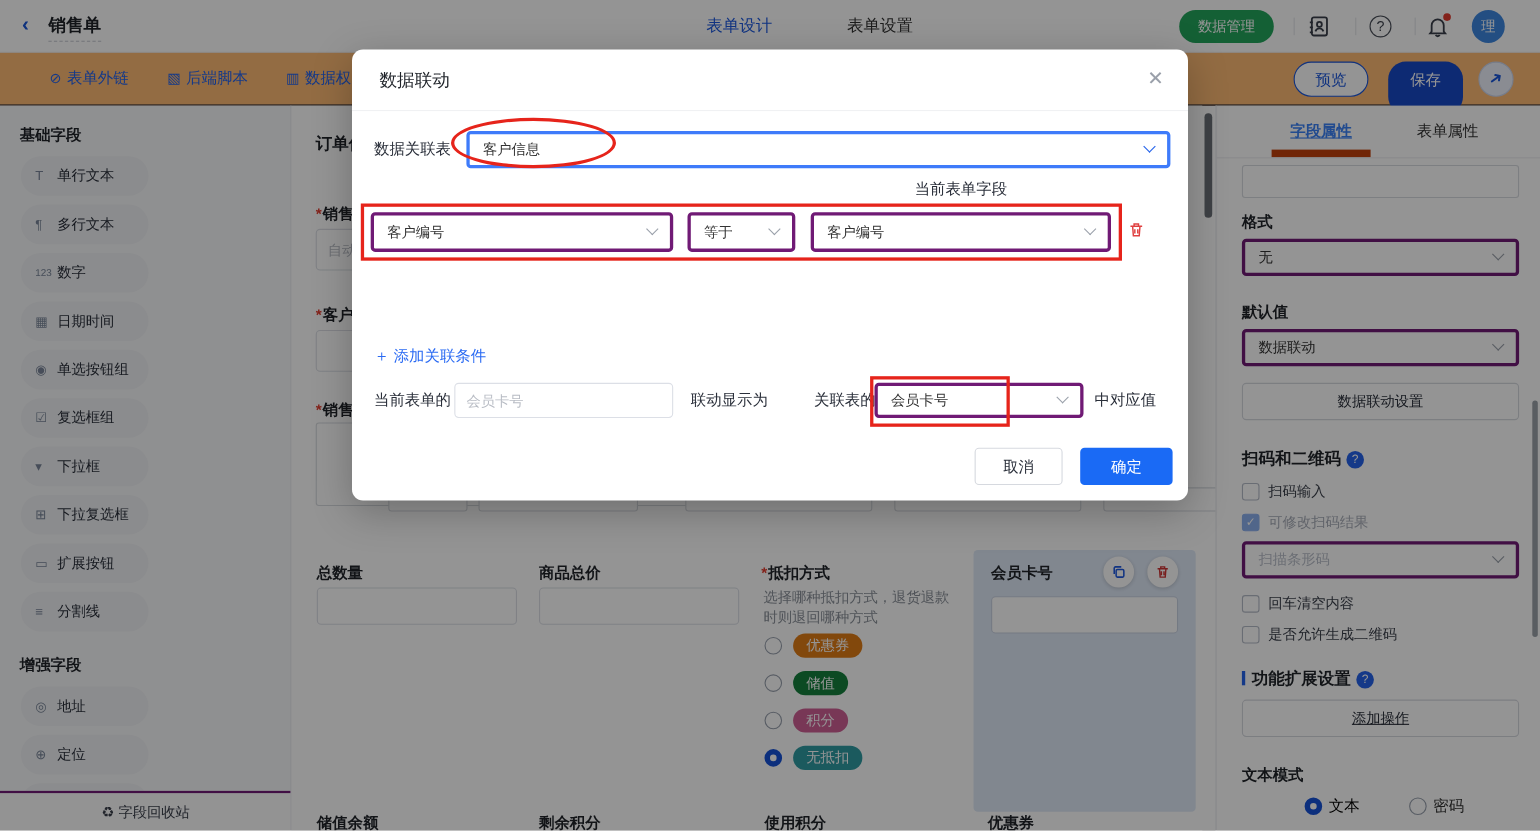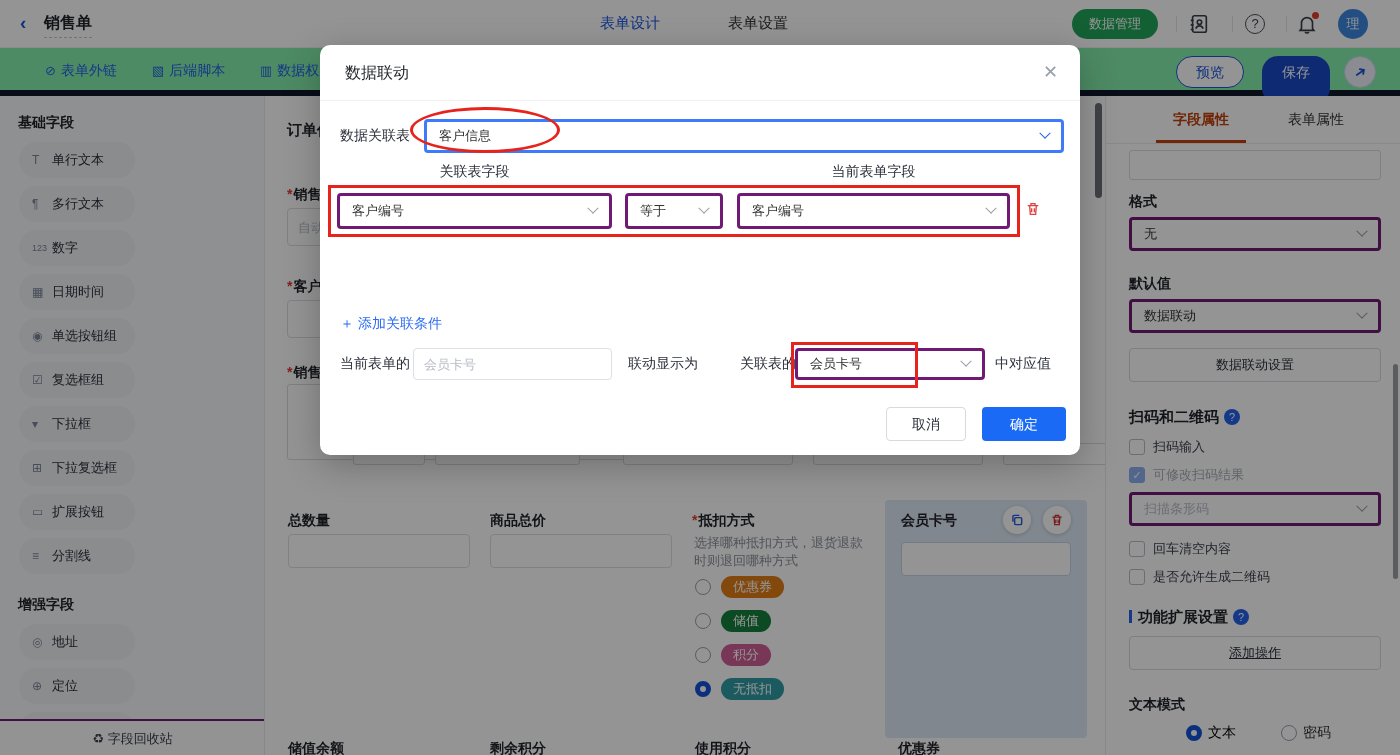--- a/index.html
+++ b/index.html
@@ -4,31 +4,31 @@
 <style>
   * { margin:0; padding:0; box-sizing:border-box; }
   html,body { width:1400px; height:755px; overflow:hidden; }
   body { font-family:"Liberation Sans","DejaVu Sans",sans-serif; background:#fff; position:relative; font-size:14px; color:#2a2f3a; }
   .abs { position:absolute; }
 
   
   .topbar { position:absolute; left:0; top:0; width:1400px; height:48px; background:#fff; border-bottom:1px solid #f0f1f3; z-index:1; }
   .back-ic { position:absolute; left:20px; top:12px; font-size:19px; color:#1956d8; font-weight:bold; cursor:pointer; }
   .app-title { position:absolute; left:44px; top:13px; font-size:16px; font-weight:bold; color:#1f2329; padding-bottom:3px; border-bottom:1px dashed #c3c7cf; }
-  .top-tab { position:absolute; top:14px; font-size:15px; color:#333; cursor:pointer; }
+  .top-tab { position:absolute; top:14px; font-size:15px; color:#333; cursor:pointer;margin-left:42px; }
   .top-tab.active { color:#1f5ae0; }
   .pill-green { position:absolute; left:1072px; top:9px; width:86px; height:30px; background:#23a55c; color:#fff; border-radius:15px; font-size:13px; text-align:center; line-height:30px; }
   .tb-divider { position:absolute; top:16px; width:1px; height:16px; background:#e3e5e9; }
   .tb-ic { position:absolute; top:13px; width:22px; height:22px; color:#3a3f4a; }
   .help-circ { position:absolute; left:1245px; top:14px; width:20px; height:20px; border:1.6px solid #4a4f59; border-radius:50%; font-size:13px; text-align:center; line-height:17px; color:#3a3f4a; }
   .bell-dot { position:absolute; left:1312px; top:12px; width:7px; height:7px; border-radius:50%; background:#e23c2f; }
   .avatar { position:absolute; left:1338px; top:9px; width:30px; height:30px; border-radius:50%; background:#3d87e0; color:#fff; font-size:13px; text-align:center; line-height:30px; }
 
   
-  .toolbar { position:absolute; left:0; top:48px; width:1400px; height:48px; background:#86efac; border-bottom:6px solid #0f172a; z-index:1; }
+  .toolbar { position:absolute; left:0; top:48px; width:1400px; height:48px; background:#fdba74; border-bottom:1px solid #0f172a; z-index:1; }
   .tl-link { position:absolute; top:14px; font-size:14px; color:#2563eb; cursor:pointer; white-space:nowrap; }
   .tl-link .ic { font-size:13px; margin-right:5px; }
   .btn-preview { position:absolute; left:1176px; top:8px; width:68px; height:32px; border:1px solid #1a56db; color:#1a56db; border-radius:16px; background:#fff; font-size:14px; text-align:center; line-height:30px; }
   .btn-save { position:absolute; left:1262px; top:8px; width:68px; height:48px; background:#1849c6; color:#fff; border-radius:16px; font-size:14px; text-align:center; line-height:32px; }
   .btn-share { position:absolute; left:1344px; top:8px; width:32px; height:32px; border:1px solid #ccd6ee; background:#eef2fb; border-radius:50%; text-align:center; line-height:30px; color:#1a56db; font-size:15px; }
   .btn-share span { display:inline-block; transform:rotate(-35deg); }
 
   
   .sidebar { position:absolute; left:0; top:96px; width:265px; height:659px; background:#f7f8fa; border-right:1px solid #e8eaee; overflow:hidden; z-index:1; }
   .sb-title { font-size:14px; font-weight:bold; color:#1f2329; margin:18px 0 6px 18px; }
@@ -48,21 +48,21 @@
   .radio { position:absolute; width:16px; height:16px; border-radius:50%; border:1.5px solid #98a0ad; background:#fff; }
   .radio.sel { border:5px solid #1652d8; }
   .opt-tag { position:absolute; height:22px; border-radius:11px; color:#fff; font-size:13px; line-height:22px; padding:0 12px; white-space:nowrap; }
   .member-panel { position:absolute; left:620px; top:404px; width:202px; height:238px; background:#dfe9f7; border-radius:4px; }
   .mini-circ { position:absolute; top:6px; width:28px; height:28px; background:#fff; border-radius:50%; box-shadow:0 1px 4px rgba(0,0,0,.18); text-align:center; line-height:28px; cursor:pointer; }
   .ghostbox { position:absolute; border:1px solid #d8dbe0; border-radius:3px; background:#fff; }
 
   
   .rpanel { position:absolute; left:1105px; top:96px; width:295px; height:659px; background:#fff; border-left:1px solid #e8eaee; z-index:1; }
   .rtab { position:absolute; top:0; height:47px; line-height:47px; font-size:14px; color:#333; text-align:center; width:90px; cursor:pointer; }
-  .rtab.active { color:#c2410c; font-weight:bold; border-bottom:3px solid #c2410c; }
+  .rtab.active { color:#3b82f6; font-weight:bold; border-bottom:7px solid #c2410c;text-decoration:underline; }
   .rtab-line { position:absolute; left:0; top:47px; width:295px; height:1px; background:#ededf0; }
   .r-label { position:absolute; font-size:14px; font-weight:bold; color:#1f2329; }
   .r-sec { position:absolute; font-size:15px; font-weight:bold; color:#1f2329; white-space:nowrap; }
   .q-ic { display:inline-block; width:16px; height:16px; background:#2563eb; border-radius:50%; color:#fff; font-size:11px; font-weight:normal; text-align:center; line-height:16px; margin-left:5px; vertical-align:1px; }
   .select { position:absolute; border:3px solid #701a75; border-radius:4px; background:#fff; font-size:13px; color:#333; display:flex; align-items:center; padding:0 12px; cursor:pointer; }
   .select .val { flex:1; white-space:nowrap; overflow:hidden; }
   .chev { width:8px; height:8px; border-right:1.6px solid #9aa0aa; border-bottom:1.6px solid #9aa0aa; transform:rotate(45deg) translate(-2px,-2px); flex:none; }
   .chev.blue { border-color:#2563eb; }
   .select.dis .val { color:#b9bec9; }
   .r-btn { position:absolute; border:1px solid #d6d9df; border-radius:4px; background:#fff; font-size:13px; color:#2a2f3a; text-align:center; cursor:pointer; }
@@ -321,21 +321,20 @@
   <div class="m-title">数据联动</div>
   <div class="m-close">✕</div>
   <div class="m-divider"></div>
 
   <div class="m-label" style="left:20px; top:82px;">数据关联表</div>
   <div class="select" style="left:104px; top:74px; width:640px; height:34px; border-color:#3e7bfa;">
     <span class="val">客户信息</span>
       <span class="chev blue"></span>
   </div>
 
-  <div class="m-colhead" style="left:17px; width:275px;">关联表字段</div>
   <div class="m-colhead" style="left:417px; width:273px;">当前表单字段</div>
 
   <div class="select" style="left:17px; top:148px; width:275px; height:36px;">
       <span class="val">客户编号</span>
       <span class="chev"></span>
     </div>
   <div class="select" style="left:305px; top:148px; width:98px; height:36px;">
       <span class="val">等于</span>
       <span class="chev"></span>
     </div>

